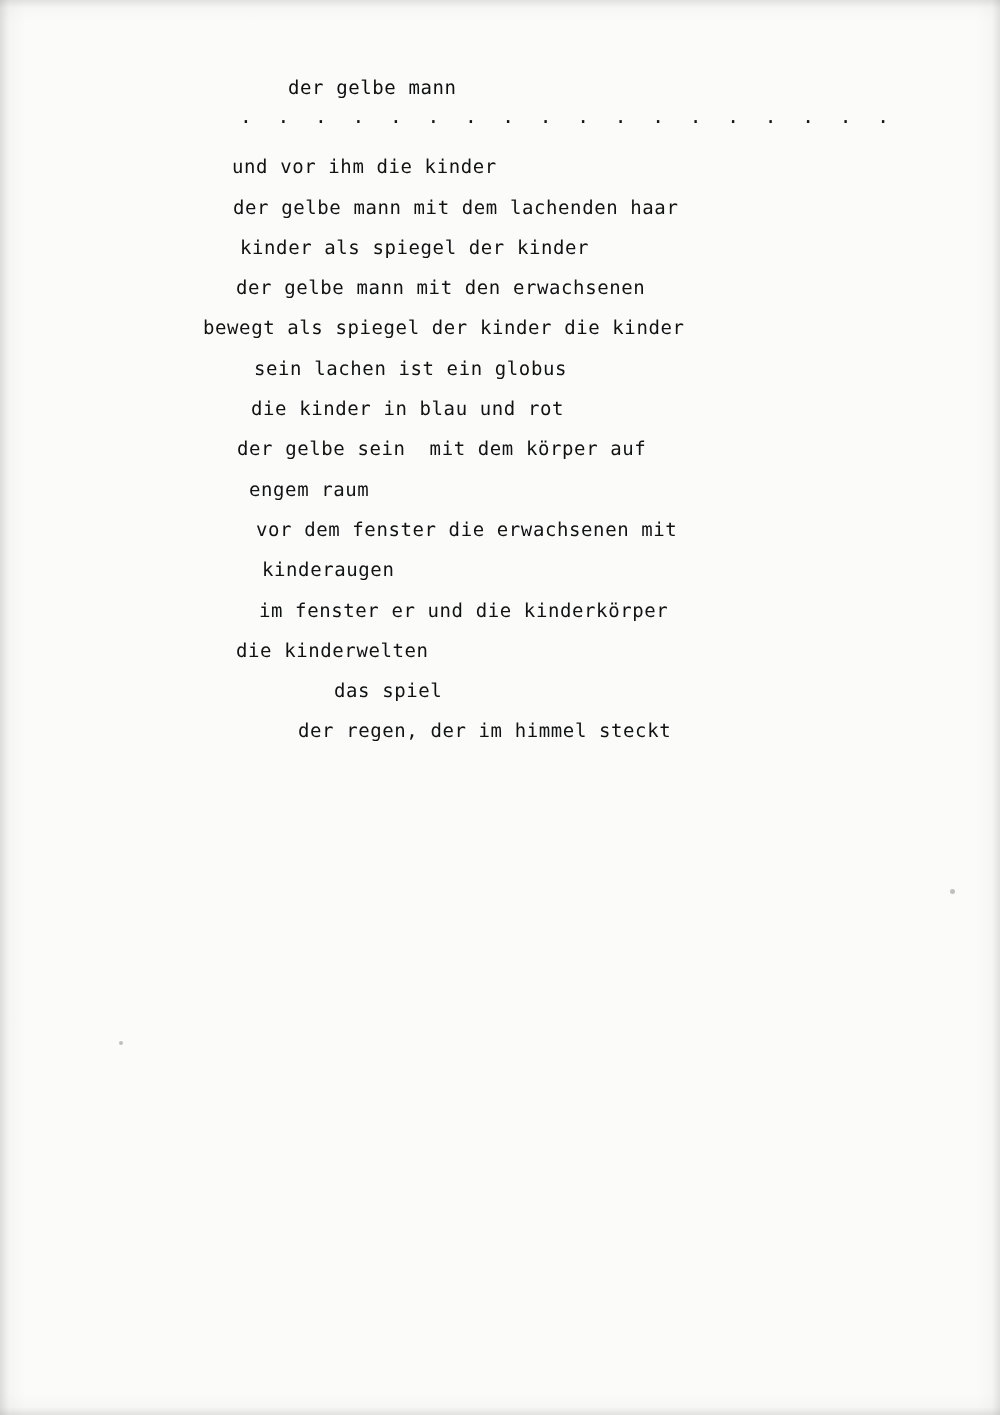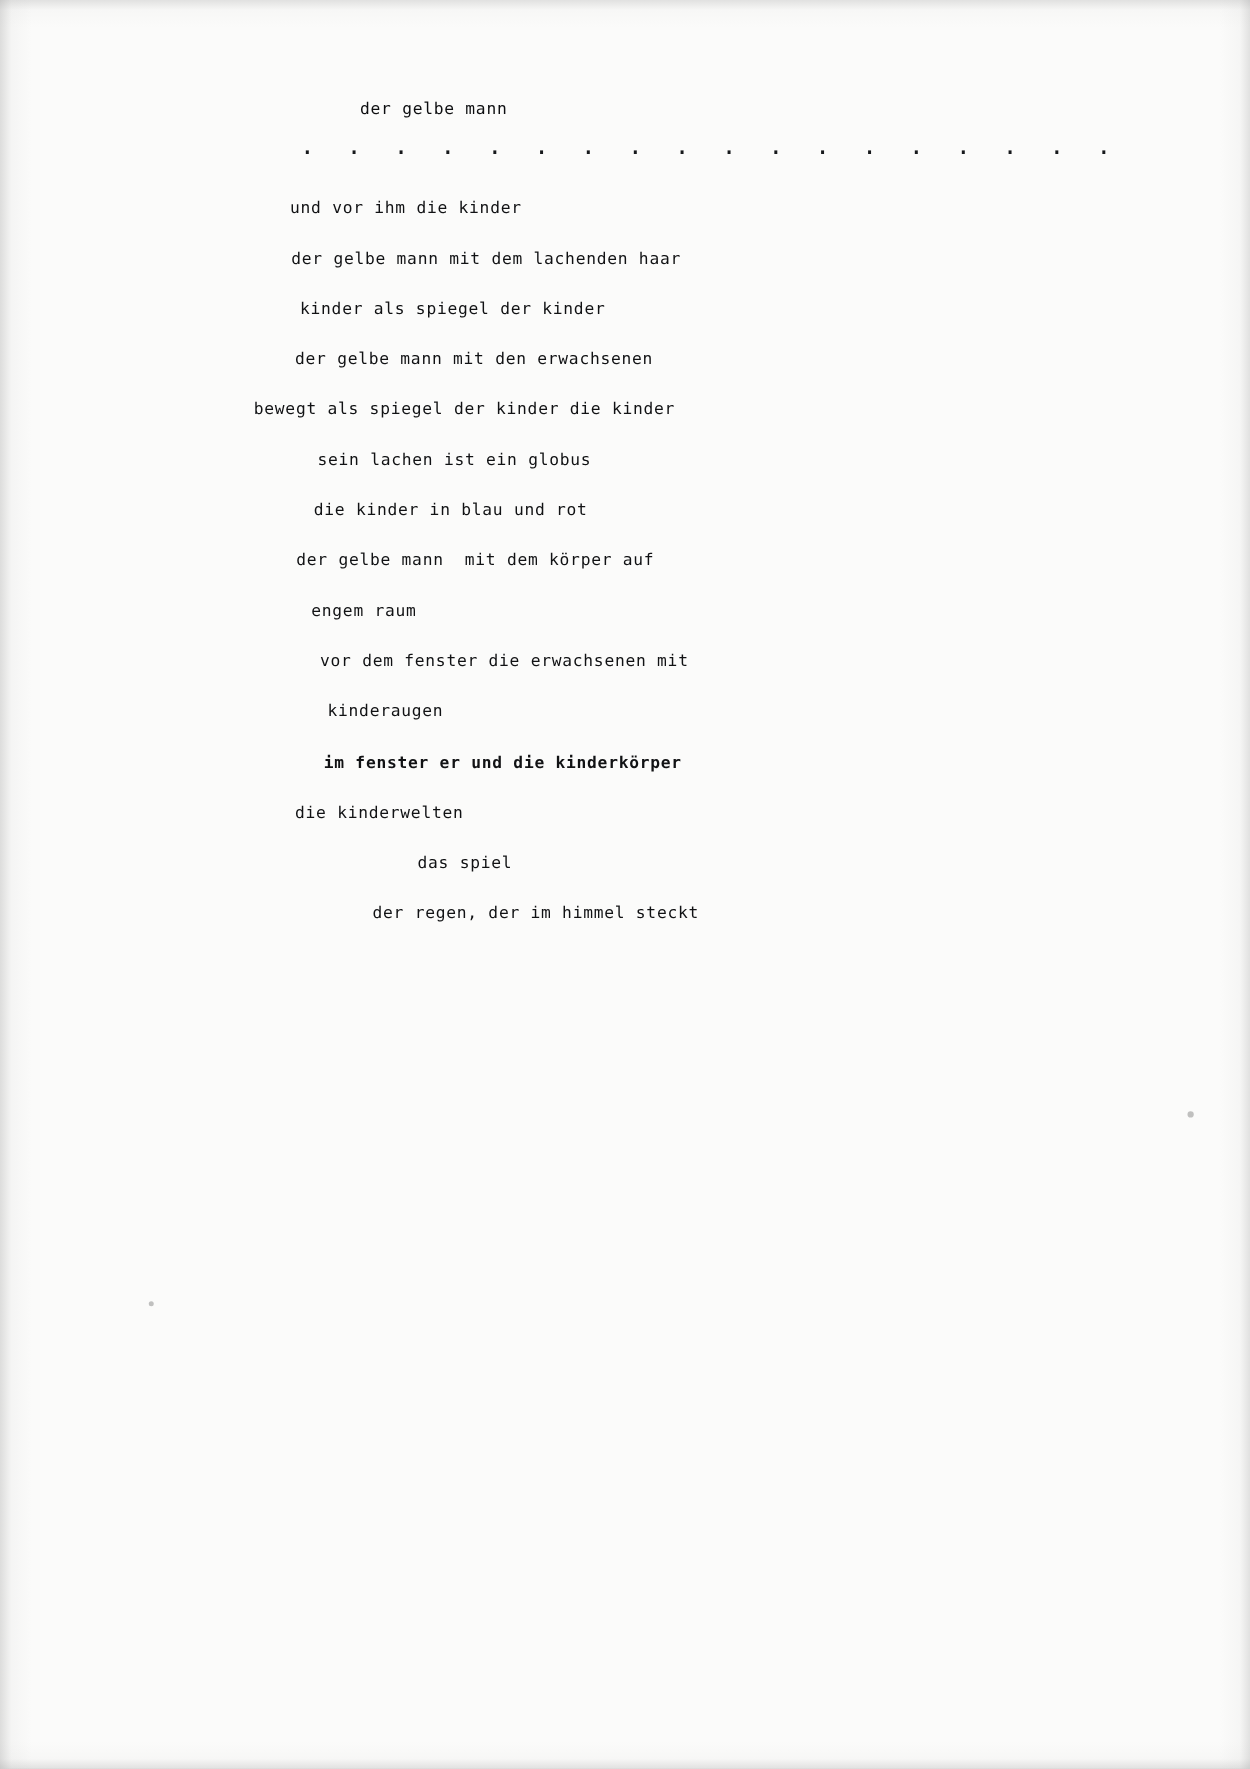--- a/index.html
+++ b/index.html
@@ -33,21 +33,21 @@
       linear-gradient(to top, rgba(150,150,150,0.26) 0px, rgba(200,200,200,0.08) 8px, rgba(255,255,255,0) 22px);
   }
   #poem {
     position: absolute;
     top: 68px;
     left: 0;
     width: 1000px;
   }
   .line {
     font-family: "DejaVu Sans Mono", monospace;
-    font-size: 13px;
+    font-size: 19px;
     line-height: 40.3px;
     letter-spacing: 0.6px;
     color: #111214;
     white-space: pre;
     text-rendering: geometricPrecision;
   }
   .title {
     color: #0d0e10;
   }
   .dots {
@@ -81,25 +81,25 @@
 
     <div class="gap-after-dots"></div>
 
     <div class="line" style="padding-left:232px;">und vor ihm die kinder</div>
     <div class="line" style="padding-left:233px;">der gelbe mann mit dem lachenden haar</div>
     <div class="line" style="padding-left:240px;">kinder als spiegel der kinder</div>
     <div class="line" style="padding-left:236px;">der gelbe mann mit den erwachsenen</div>
     <div class="line" style="padding-left:203px;">bewegt als spiegel der kinder die kinder</div>
     <div class="line" style="padding-left:254px;">sein lachen ist ein globus</div>
     <div class="line" style="padding-left:251px;">die kinder in blau und rot</div>
-    <div class="line" style="padding-left:237px;">der gelbe mann  mit dem körper auf</div>
+    <div class="line" style="padding-left:237px;">der gelbe sein  mit dem körper auf</div>
     <div class="line" style="padding-left:249px;">engem raum</div>
     <div class="line" style="padding-left:256px;">vor dem fenster die erwachsenen mit</div>
     <div class="line" style="padding-left:262px;">kinderaugen</div>
-    <div class="line" style="padding-left:259px;font-weight:bold;">im fenster er und die kinderkörper</div>
+    <div class="line" style="padding-left:259px;">im fenster er und die kinderkörper</div>
     <div class="line" style="padding-left:236px;">die kinderwelten</div>
     <div class="line" style="padding-left:334px;">das spiel</div>
     <div class="line" style="padding-left:298px;">der regen, der im himmel steckt</div>
 
   </div>
 
   <div class="smudge" style="top:889px; left:950px;"></div>
   <div class="smudge" style="top:1041px; left:119px; width:4px; height:4px;"></div>
 
 </div>

